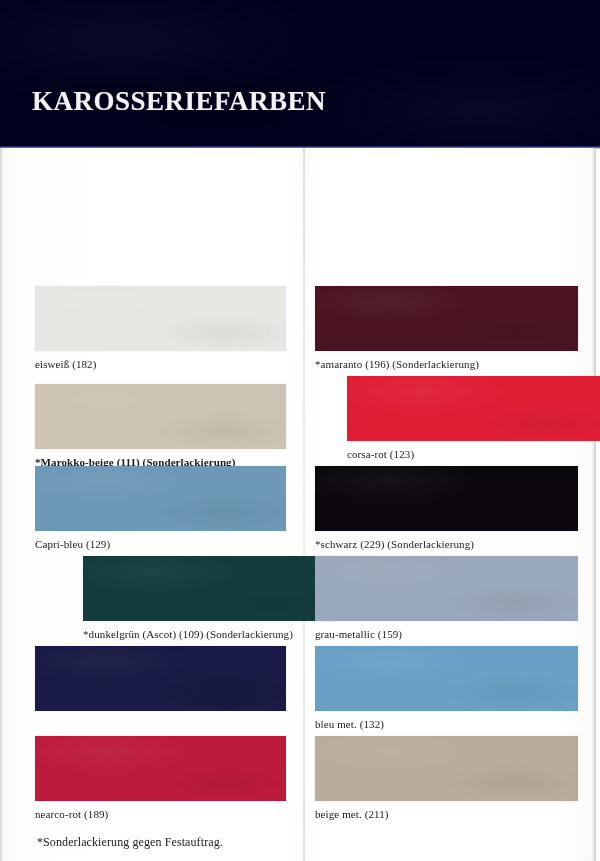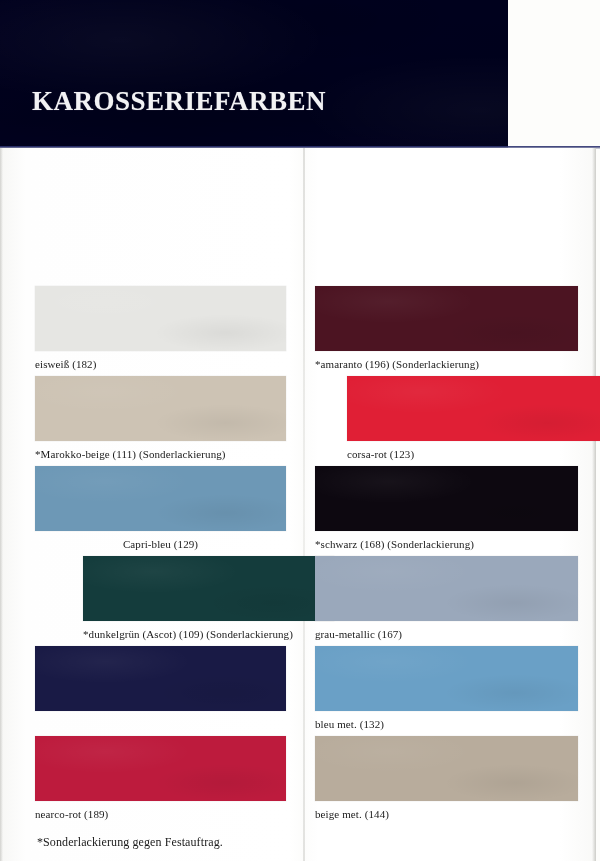--- a/index.html
+++ b/index.html
@@ -22,21 +22,21 @@
     width: 600px;
     height: 861px;
     background: #fdfdfb;
     overflow: hidden;
   }
 
   
   #banner {
     position: absolute;
     left: 0; top: 0;
-    width: 508px;
+    width: 600px;
     height: 148px;
     background: #0a1055;
     background-image:
       linear-gradient(180deg, #0b1257 0%, #0a1054 40%, #0a0f4e 80%, #0d1257 100%),
       linear-gradient(90deg, #0d1159 0%, #090f50 35%, #0b1157 70%, #0a1055 100%);
     background-blend-mode: multiply, normal;
   }
   #banner-texture {
     position: absolute;
     left: 0; top: 0; right: 0; bottom: 0;
@@ -183,27 +183,27 @@
     <div id="fold-seam"></div>
 
     <div id="grid">
       <div class="column" id="col-left">
           <div class="swatch-cell" style="top: 138px;">
             <div class="swatch" style="background: rgb(230, 230, 227);">
               <div class="grain"></div>
             </div>
             <div class="swatch-label">eisweiß (182)</div>
           </div>
-          <div class="swatch-cell" style="top: 228px;">
+          <div class="swatch-cell" style="top: 236px; font-weight: bold;">
             <div class="swatch" style="background: rgb(205, 195, 180);">
               <div class="grain"></div>
             </div>
             <div class="swatch-label">*Marokko-beige (111) (Sonderlackierung)</div>
           </div>
-          <div class="swatch-cell" style="top: 318px; text-align: center;">
+          <div class="swatch-cell" style="top: 318px;">
             <div class="swatch" style="background: rgb(109, 152, 182);">
               <div class="grain"></div>
             </div>
             <div class="swatch-label">Capri-bleu (129)</div>
           </div>
           <div class="swatch-cell" style="top: 408px; margin-left: 48px;">
             <div class="swatch" style="background: rgb(20, 60, 60);">
               <div class="grain"></div>
             </div>
             <div class="swatch-label">*dunkelgrün (Ascot) (109) (Sonderlackierung)</div>
@@ -230,39 +230,39 @@
           <div class="swatch-cell" style="top: 228px; margin-left: 32px;">
             <div class="swatch" style="background: rgb(224, 31, 53);">
               <div class="grain"></div>
             </div>
             <div class="swatch-label">corsa-rot (123)</div>
           </div>
           <div class="swatch-cell" style="top: 318px;">
             <div class="swatch" style="background: rgb(13, 8, 16);">
               <div class="grain"></div>
             </div>
-            <div class="swatch-label">*schwarz (168) (Sonderlackierung)</div>
+            <div class="swatch-label">*schwarz (229) (Sonderlackierung)</div>
           </div>
           <div class="swatch-cell" style="top: 408px;">
             <div class="swatch" style="background: rgb(154, 168, 187);">
               <div class="grain"></div>
             </div>
-            <div class="swatch-label">grau-metallic (167)</div>
+            <div class="swatch-label">grau-metallic (159)</div>
           </div>
           <div class="swatch-cell" style="top: 498px;">
             <div class="swatch" style="background: rgb(106, 160, 198);">
               <div class="grain"></div>
             </div>
             <div class="swatch-label">bleu met. (132)</div>
           </div>
           <div class="swatch-cell" style="top: 588px;">
             <div class="swatch" style="background: rgb(184, 172, 156);">
               <div class="grain"></div>
             </div>
-            <div class="swatch-label">beige met. (144)</div>
+            <div class="swatch-label">beige met. (211)</div>
           </div>
         </div>
     </div>
 
     <div id="footnote">*Sonderlackierung gegen Festauftrag.</div>
   </div>
 
 </div>
 
 </body></html>

